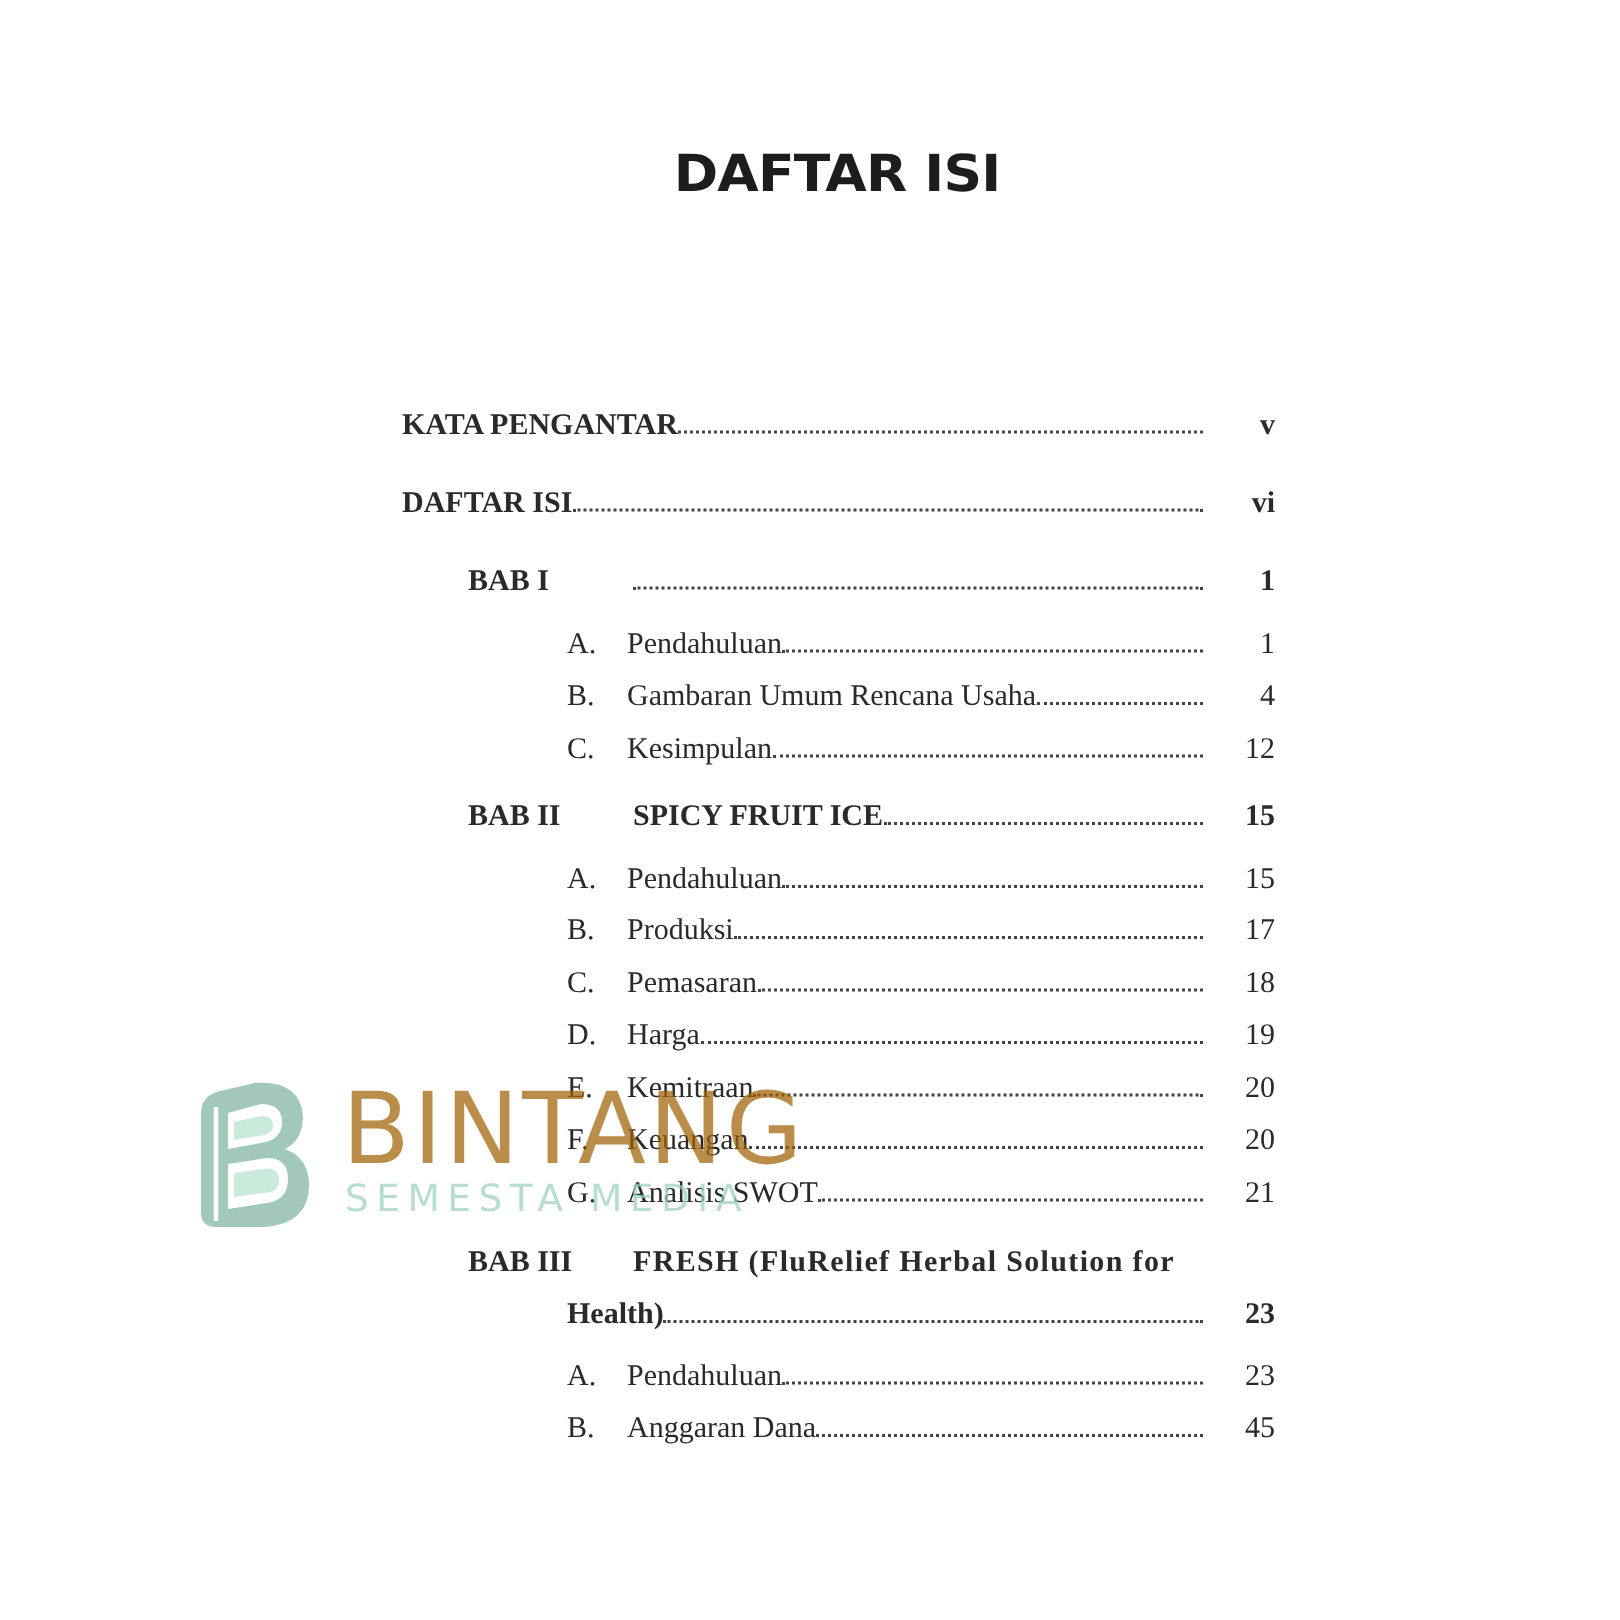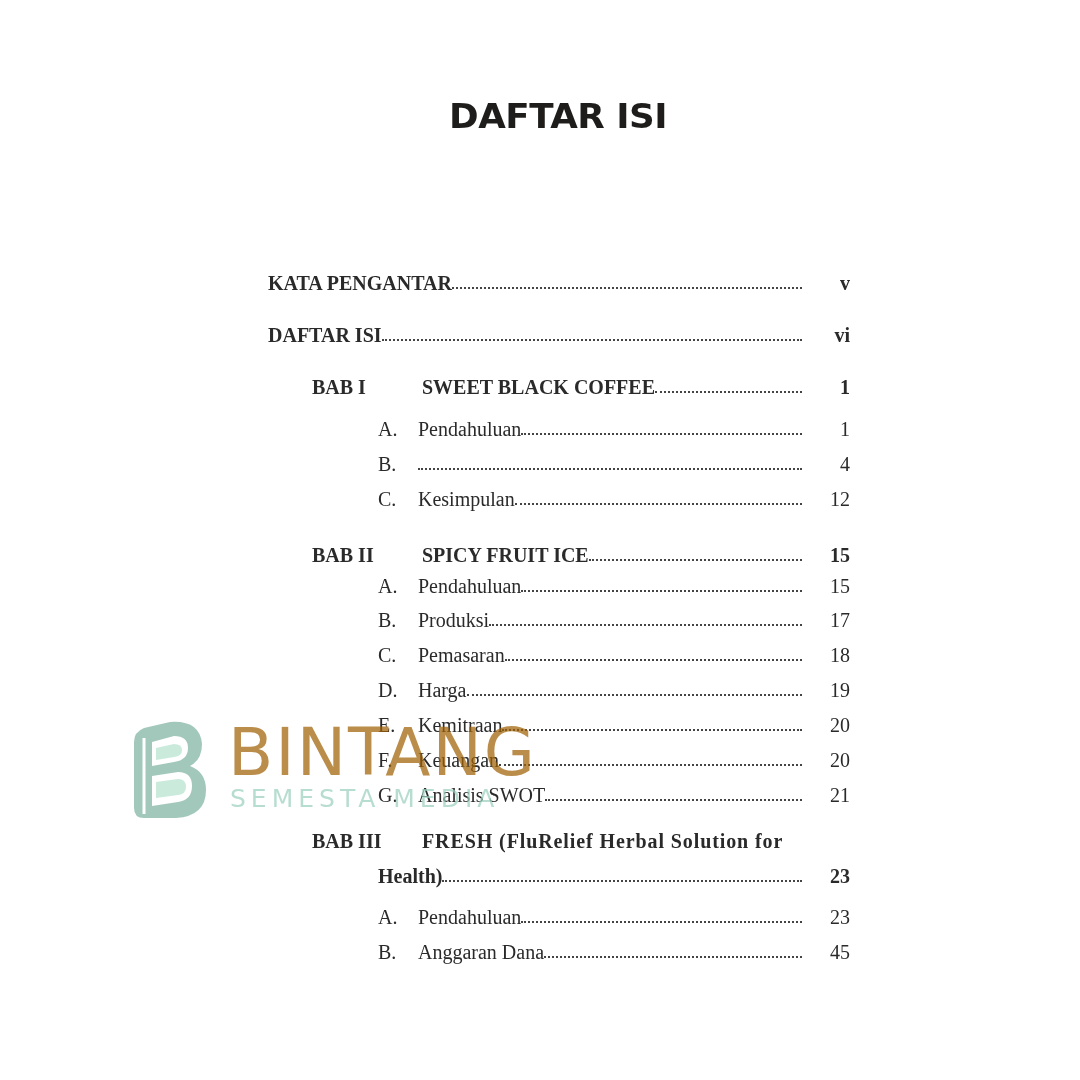--- a/index.html
+++ b/index.html
@@ -91,54 +91,54 @@
   <div class="row" style="top:56px">
     <span class="label bold">DAFTAR ISI</span>
     <span class="dots-wrap">
         <span></span>
       </span>
     <span class="page bold" style="width:26px">vi</span>
   </div>
 
   <div class="row" style="top:108px">
     <span class="bab">BAB I</span>
-    <span class="label bold">SWEET BLACK COFFEE</span>
     <span class="dots-wrap">
         <span></span>
       </span>
     <span class="page bold" style="width:26px">1</span>
   </div>
   <div class="row" style="top:150px">
     <span class="indent-bab"></span>
     <span class="letter">A.</span>
     <span class="label">Pendahuluan</span>
     <span class="dots-wrap">
         <span></span>
       </span>
     <span class="page" style="width:26px">1</span>
   </div>
   <div class="row" style="top:185px">
     <span class="indent-bab"></span>
     <span class="letter">B.</span>
+    <span class="label">Gambaran Umum Rencana Usaha</span>
     <span class="dots-wrap">
         <span></span>
       </span>
     <span class="page" style="width:26px">4</span>
   </div>
   <div class="row" style="top:220px">
     <span class="indent-bab"></span>
     <span class="letter">C.</span>
     <span class="label">Kesimpulan</span>
     <span class="dots-wrap">
         <span></span>
       </span>
     <span class="page" style="width:26px">12</span>
   </div>
 
-  <div class="row" style="top:276px">
+  <div class="row" style="top:265px">
     <span class="bab">BAB II</span>
     <span class="label bold">SPICY FRUIT ICE</span>
     <span class="dots-wrap">
         <span></span>
       </span>
     <span class="page bold" style="width:26px">15</span>
   </div>
   <div class="row" style="top:307px">
     <span class="indent-bab"></span>
     <span class="letter">A.</span>

